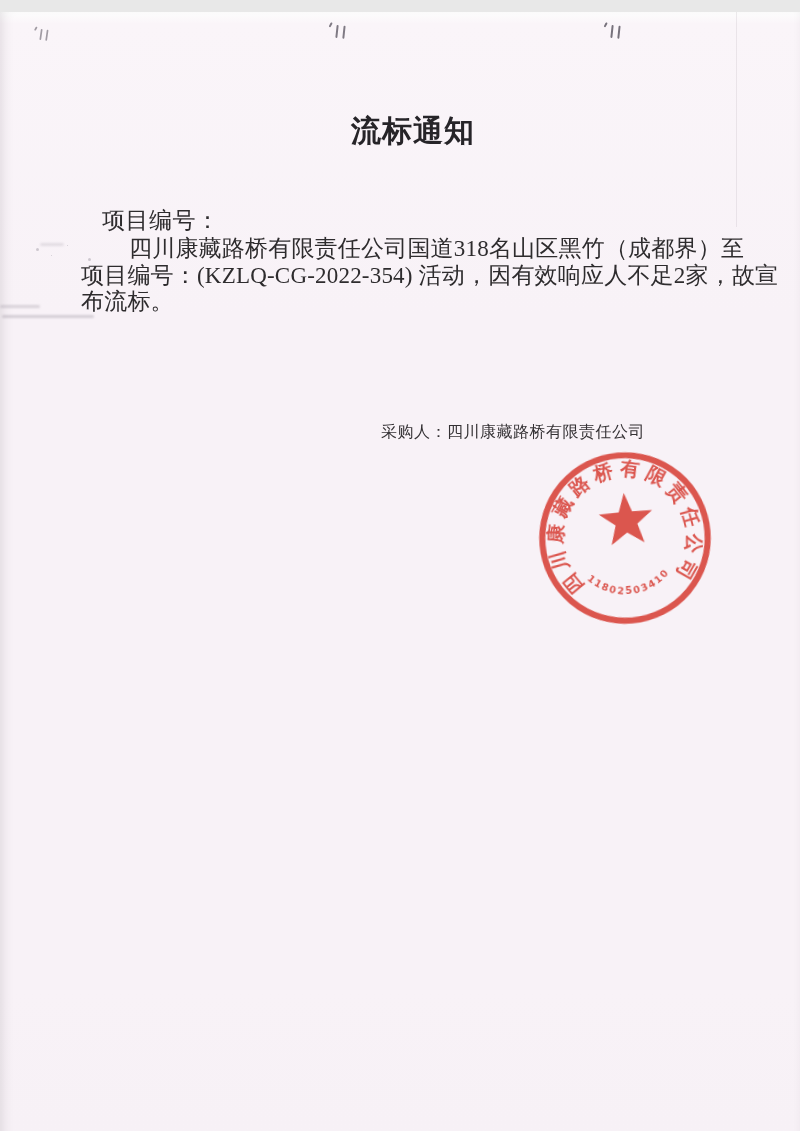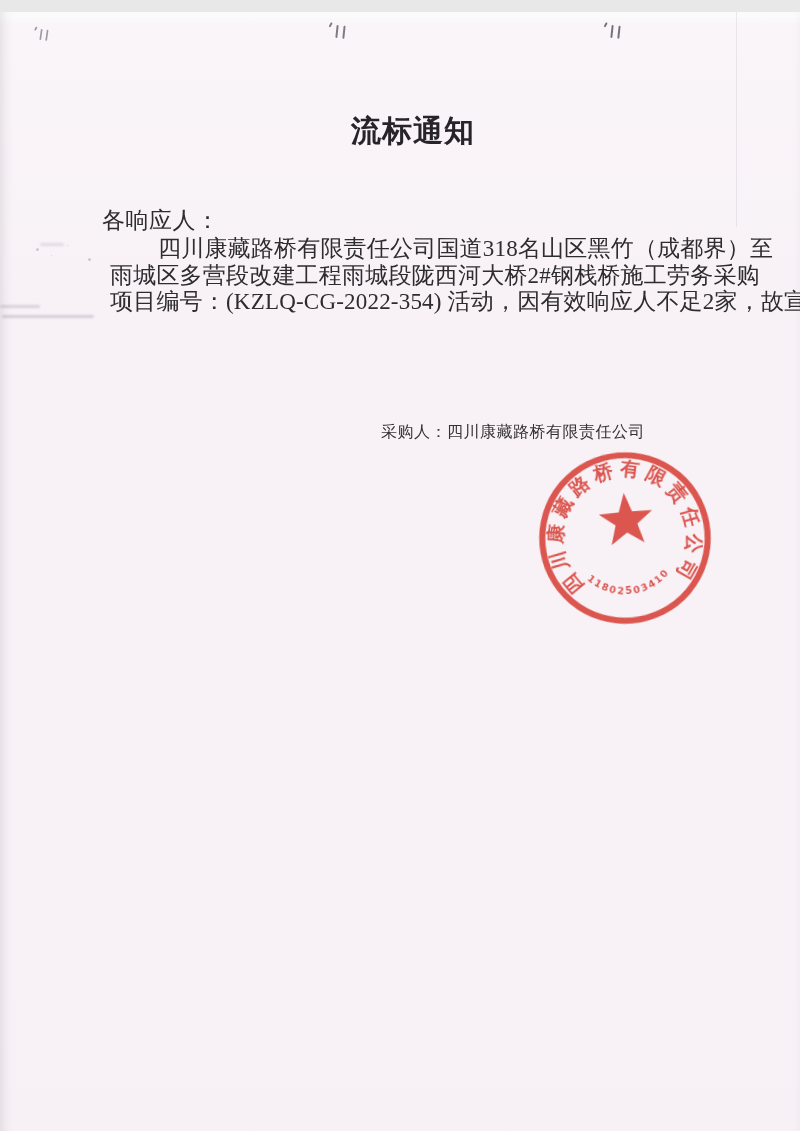--- a/index.html
+++ b/index.html
@@ -34,21 +34,21 @@
   .title {
     position:absolute; left:351px; top:99px;
     margin:0; font-size:30px; font-weight:700; letter-spacing:1px;
     color:#262428;
   }
   .salutation {
     position:absolute; left:102px; top:193px;
     font-size:23px; letter-spacing:.5px; white-space:nowrap;
   }
   .body-block {
-    position:absolute; left:110px; top:224px; width:650px;
+    position:absolute; left:81px; top:224px; width:650px;
     font-size:23px; line-height:26.5px; letter-spacing:.2px;
   }
   .body-block .line { white-space:nowrap; }
   .body-block .line.indent { padding-left:48px; }
 
   .purchaser {
     position:absolute; left:381px; top:410px;
     font-size:16px; letter-spacing:.5px; white-space:nowrap; color:#343134;
   }
   .date-line {
@@ -92,26 +92,26 @@
       <i></i>
     </div>
   <div class="smudge smudge-1"></div>
   <div class="smudge smudge-2"></div>
   <div class="smudge smudge-3"></div>
   <div class="speck speck-1"></div>
   <div class="faint-vline"></div>
 
   <h1 class="title">流标通知</h1>
 
-  <div class="salutation">各响应人：</div>
+  <div class="salutation">项目编号：</div>
 
   <div class="body-block">
     <div class="line indent">四川康藏路桥有限责任公司国道318名山区黑竹（成都界）至</div>
-    <div class="line">雨城区多营段改建工程雨城段陇西河大桥2#钢栈桥施工劳务采购</div>
     <div class="line">项目编号：(KZLQ-CG-2022-354) 活动，因有效响应人不足2家，故宣</div>
+    <div class="line">布流标。</div>
   </div>
 
   <div class="purchaser">采购人：四川康藏路桥有限责任公司</div>
 
 
   <div class="stamp">
     <svg viewBox="0 0 200 200" aria-hidden="true">
       <circle cx="100" cy="100" r="94" fill="none" stroke-width="7" stroke="#de4338"></circle>
       <path id="arcTop" d="M 49.8,150.2 A 71,71 0 1 1 150.2,150.2" fill="none"></path>
       <text class="stamp-company-text" fill="#de4338">

